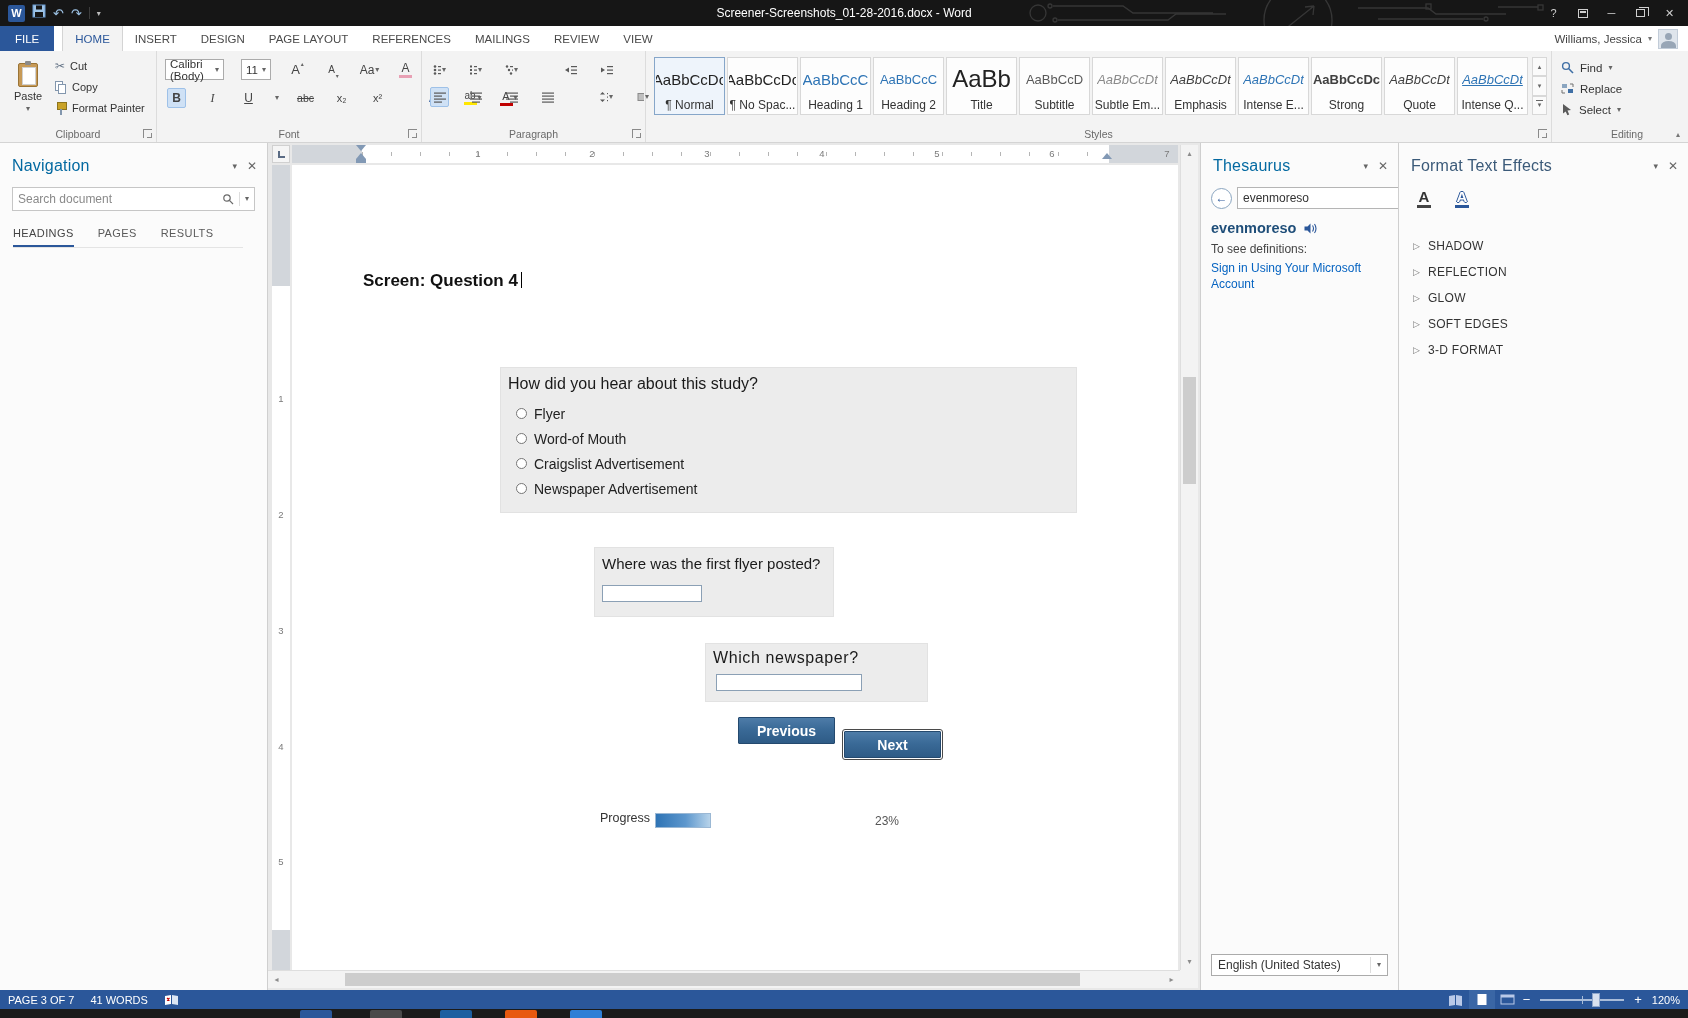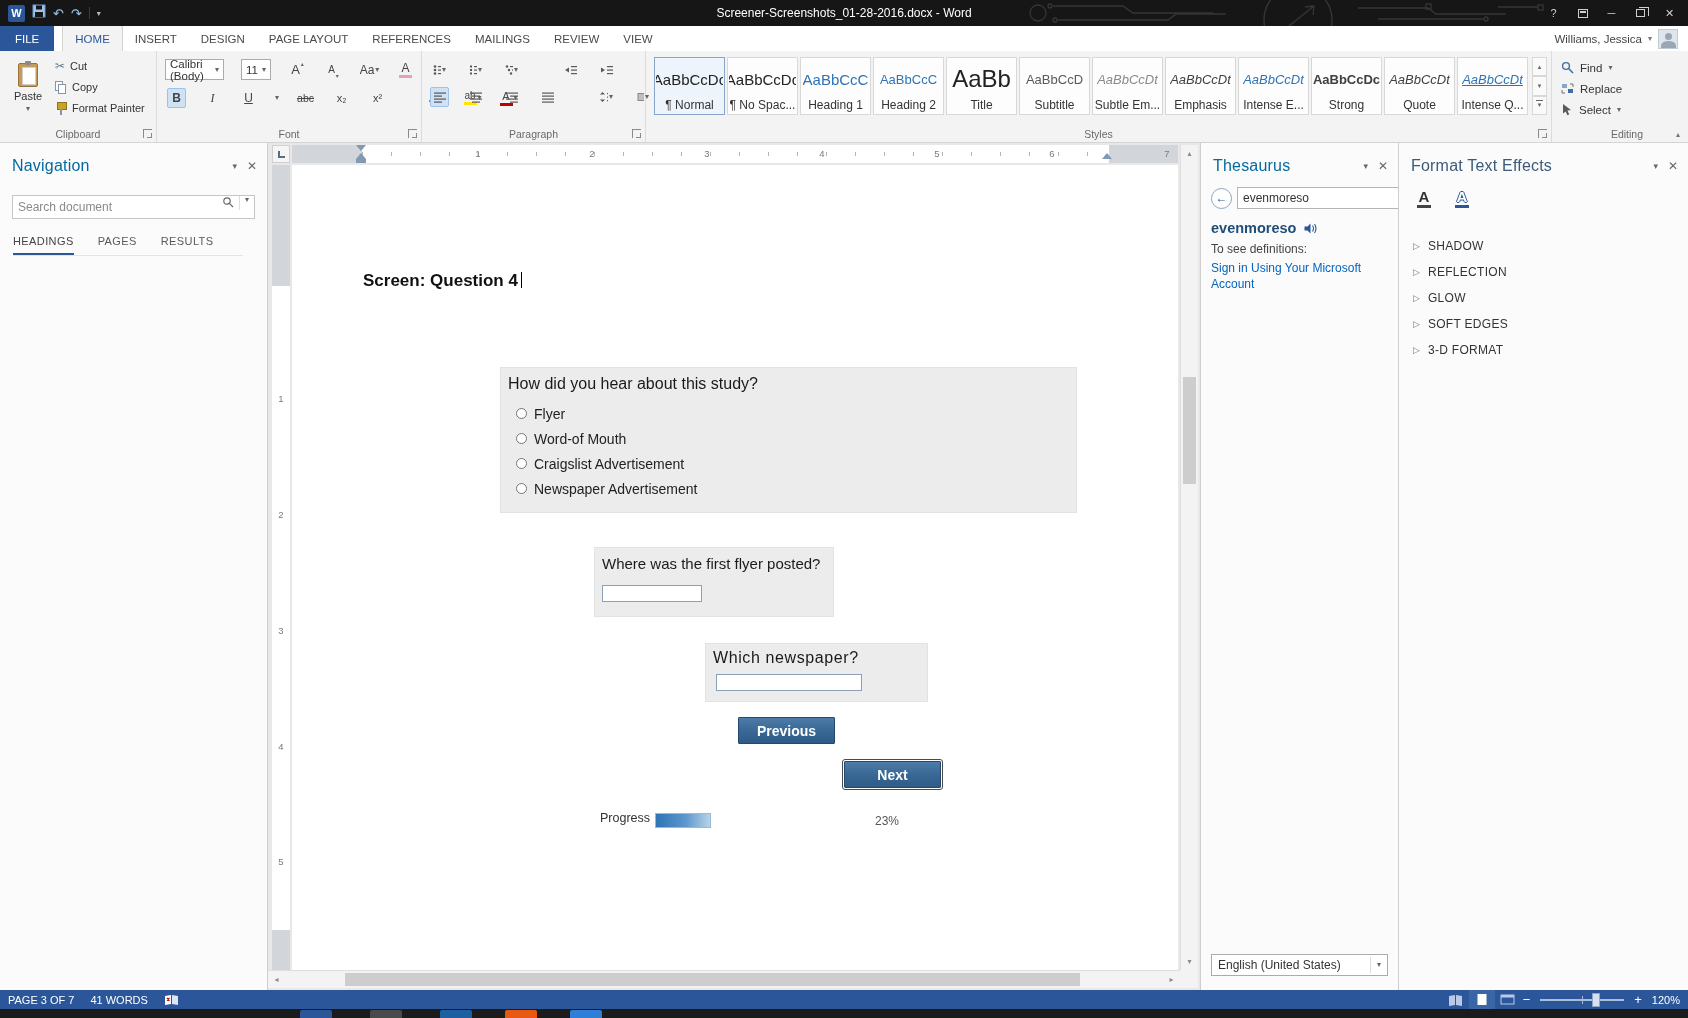--- a/index.html
+++ b/index.html
@@ -92,21 +92,21 @@
 .pane{position:absolute;top:143px;height:847px;background:#fbfbfb;z-index:10}
 .pane-head{display:flex;align-items:center;padding:12px 10px 0 12px;height:34px}
 .pane-title{font-size:16px;color:#0369a1;letter-spacing:.2px;white-space:nowrap}
 .pane-title.blue{color:#3b5a79}
 .pane-ctl{margin-left:auto;display:flex;align-items:center;gap:10px;color:#666}
 .pane-ctl .cd{font-size:9px}
 .pane-ctl .cx{font-size:12px}
 
 
 .navpane{left:0;width:268px;border-right:1px solid #cfcfcf}
-.nav-search{margin:18px 12px 0 12px;height:24px;background:#fff;border:1px solid #c6c6c6;display:flex;padding:0 5px;gap:5px}
+.nav-search{margin:10px 12px 0 12px;height:24px;background:#fff;border:1px solid #c6c6c6;display:flex;align-items:center;padding:0 5px;gap:5px}
 .nav-search input{flex:1;border:none;outline:none;font-size:12px;color:#333;font-family:"Liberation Sans",sans-serif;background:transparent}
 .nav-search input::placeholder{color:#8a8a8a}
 .nav-search .divv{width:1px;height:14px;background:#ddd}
 .navtabs{display:flex;gap:24px;margin:16px 0 0 13px;border-bottom:1px solid #e4e4e4;width:230px}
 .navtab{font-size:11px;color:#5a5a5a;letter-spacing:.4px;padding-bottom:6px}
 .navtab.active{color:#444;border-bottom:2px solid #2b579a}
 .navbody{margin:18px 14px 0 13px;display:flex;flex-direction:column;gap:15px}
 .navbody p{font-size:12.5px;color:#444;line-height:1.28}
 
 
@@ -648,21 +648,21 @@
       <div class="qtitle small">Where was the first flyer posted?</div>
     </div>
     <input class="win-input" style="left: 310px; top: 420px; width: 100px;" value="">
 
     <div class="qbox" style="left:413px;top:478px;width:223px;height:59px">
       <div class="qtitle wide">Which newspaper?</div>
     </div>
     <input class="win-input" style="left: 424px; top: 509px; width: 146px;" value="">
 
     <div class="survey-btn" style="left:446px;top:552px">Previous</div>
-    <div class="survey-btn focus" style="left:552px;top:596px">Next</div>
+    <div class="survey-btn focus" style="left:552px;top:566px">Next</div>
 
     <span class="prog-label" style="left:308px;top:646px">Progress</span>
     <span class="prog-bar" style="left:363px;top:648px"></span>
     <span class="prog-pct" style="left:583px;top:649px">23%</span>
   </div>
 
   <div class="vscroll">
     <span class="scr-btn" style="left:0;top:0;width:17px;height:17px">▴</span>
     <span class="vthumb"></span>
     <span class="scr-btn" style="left:0;bottom:0;width:17px;height:17px">▾</span>

